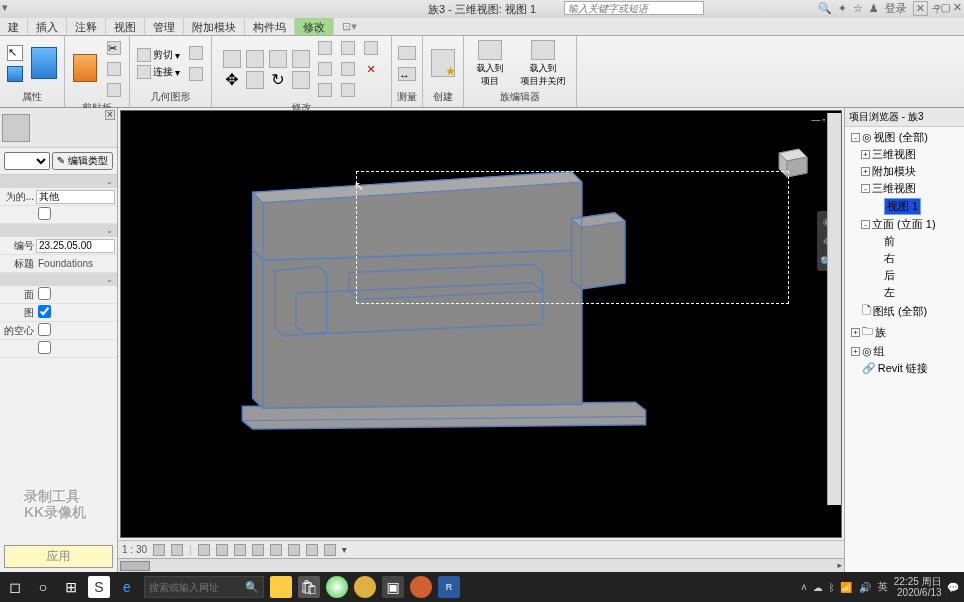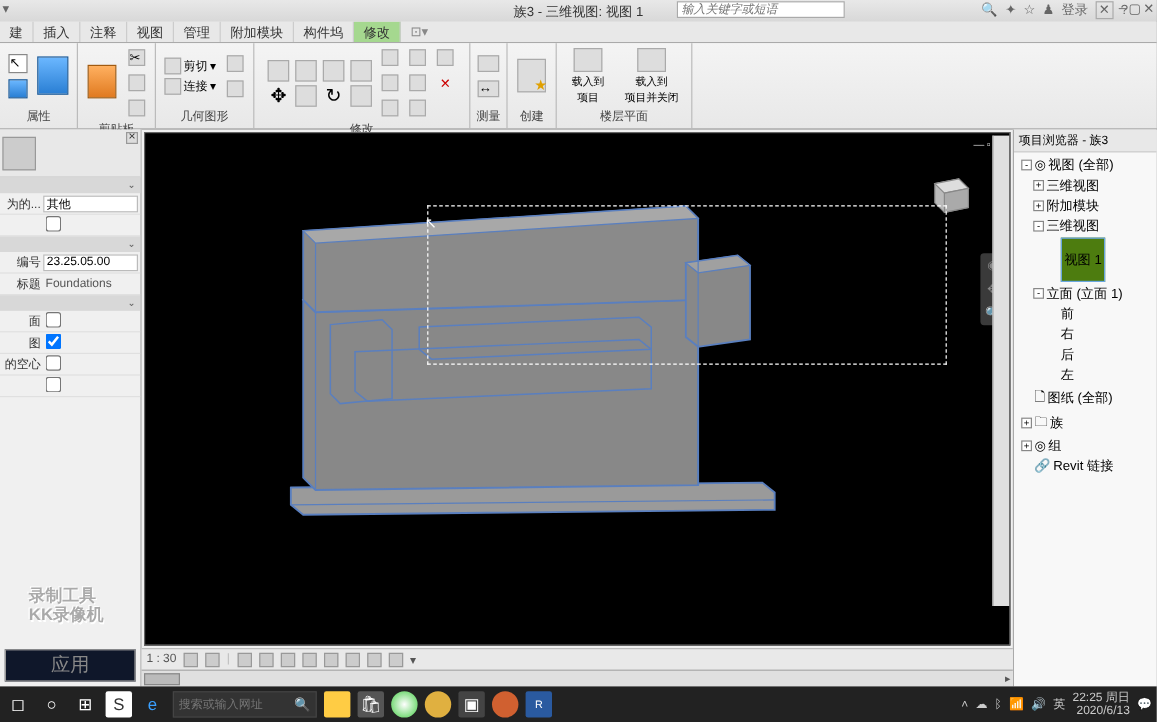--- a/index.html
+++ b/index.html
@@ -47,21 +47,21 @@
 .props-type select { flex: 1; font-size: 10px; height: 18px; }
 .props-type button { font-size: 10px; padding: 0 3px; }
 .props-body { flex: 1; overflow: hidden; }
 .props-row { display: flex; align-items: center; padding: 1px 2px; border-bottom: 1px solid #e0e0e0; height: 18px; }
 .props-row .lbl { flex: 0 0 34px; overflow: hidden; color: #333; text-align: right; padding-right: 2px; }
 .props-row .val { flex: 1; }
 .props-row input[type=text] { width: 100%; font-size: 10px; border: 1px solid #bbb; height: 14px; padding: 0 2px; }
 .props-row input[type=checkbox] { margin-left: 2px; }
 .props-group { background: #d8d8d8; padding: 2px 4px; font-size: 10px; color: #444; display:flex; justify-content: space-between; }
 .props-group .exp { font-size:8px; color:#666; }
-.apply-btn { margin: 4px; padding: 2px 8px; font-size: 16px; background: #0f172a; border: 1px solid #999; color:#888; display:block; text-align:center; }
+.apply-btn { margin: 4px; padding: 2px 8px; font-size: 12px; background: #fef9c3; border: 1px solid #999; color:#888; display:block; text-align:center; }
 
 
 .viewport-wrap { flex: 1; display: flex; flex-direction: column; position: relative; }
 .viewport { flex: 1; background: #000; position: relative; margin: 2px; border: 1px solid #666; }
 .vp-controls { position: absolute; right: 6px; top: 4px; display: flex; gap: 2px; }
 .vp-controls span { color: #ccc; font-size: 9px; cursor: pointer; }
 .viewcube { position: absolute; right: 30px; top: 30px; width: 40px; height: 40px; }
 .navbar { position: absolute; right: 4px; top: 100px; width: 20px; height: 60px; background: #3a3a3a; border-radius: 3px; display:flex; flex-direction:column; align-items:center; justify-content:space-around; }
 .navbar span { color:#888; font-size:10px; }
 .model-svg { position: absolute; left: 0; top: 0; width: 100%; height: 100%; }
@@ -74,21 +74,21 @@
 .scroll-h .thumb { position:absolute; left:2px; top:2px; width:30px; height:10px; background:#bbb; border:1px solid #888; }
 .scroll-h .arrow-r { position:absolute; right:2px; top:1px; font-size:9px; color:#555; }
 .scroll-v { position:absolute; right:0; top:2px; bottom:32px; width:14px; background:#e0e0e0; border-left:1px solid #aaa; }
 
 
 .browser { width: 120px; background: #f8f8f8; border-left: 1px solid #aaa; font-size: 11px; overflow: hidden; }
 .browser-title { padding: 2px 4px; background: #e8e8e8; border-bottom: 1px solid #ccc; font-size: 10px; }
 .tree { padding: 2px; }
 .tree-node { padding: 1px 0 1px 4px; white-space: nowrap; cursor: pointer; display:flex; align-items:center; gap:2px; }
 .tree-node .tw { width:9px; height:9px; border:1px solid #888; font-size:8px; line-height:7px; text-align:center; display:inline-block; background:#fff; }
-.tree-node.selected .lbl { background: #4d7c0f; border:1px solid #6aa7e0; padding:10px 2px; }
+.tree-node.selected .lbl { background: #1d4ed8; border:1px solid #6aa7e0; padding:0 2px; }
 .indent-1 { padding-left: 14px; }
 .indent-2 { padding-left: 26px; }
 
 
 .watermark { position:absolute; left:24px; bottom:52px; color:#aaa; font-size:14px; font-weight:bold; text-shadow:1px 1px 0 #fff, -1px -1px 0 #fff; line-height:1.1;margin-top:26px; }
 
 
 .taskbar { position: absolute; bottom: 0; left: 0; right: 0; height: 30px; background: #222; display: flex; align-items: center; padding: 0 4px; gap: 6px; }
 .tb-ico { width: 22px; height: 22px; display: flex; align-items: center; justify-content: center; color: #fff; font-size: 14px; cursor: pointer; border-radius: 2px; }
 .tb-search { flex: 0 0 120px; height: 22px; background: #333; border: 1px solid #444; display:flex; align-items:center; }
@@ -291,30 +291,34 @@
           <span class="ico" style="width:24px;height:22px;"></span>
           <span style="white-space:pre;text-align:center;">载入到
 项目</span>
         </div>
       <div class="rb-btn-large" style="width:58px;">
           <span class="ico" style="width:24px;height:22px;"></span>
           <span style="white-space:pre;text-align:center;">载入到
 项目并关闭</span>
         </div>
     </div>
-    <div class="ribbon-group-label">楼层平面</div>
+    <div class="ribbon-group-label">族编辑器</div>
   </div>
 </div>
 
 <div class="main">
 
   <div class="props">
     <span class="props-close">×</span>
     <div class="props-head">
       <div class="thumb"></div>
+    </div>
+    <div class="props-type">
+      <select><option></option></select>
+      <button>✎ <span>编辑类型</span></button>
     </div>
     <div class="props-group">
         <span></span>
         <span class="exp">⌄</span>
       </div>
     <div class="props-body">
       <div class="props-row">
           <span class="lbl">为的...</span>
           <span class="val"><input type="text" value="其他" style=""></span>
         </div>

